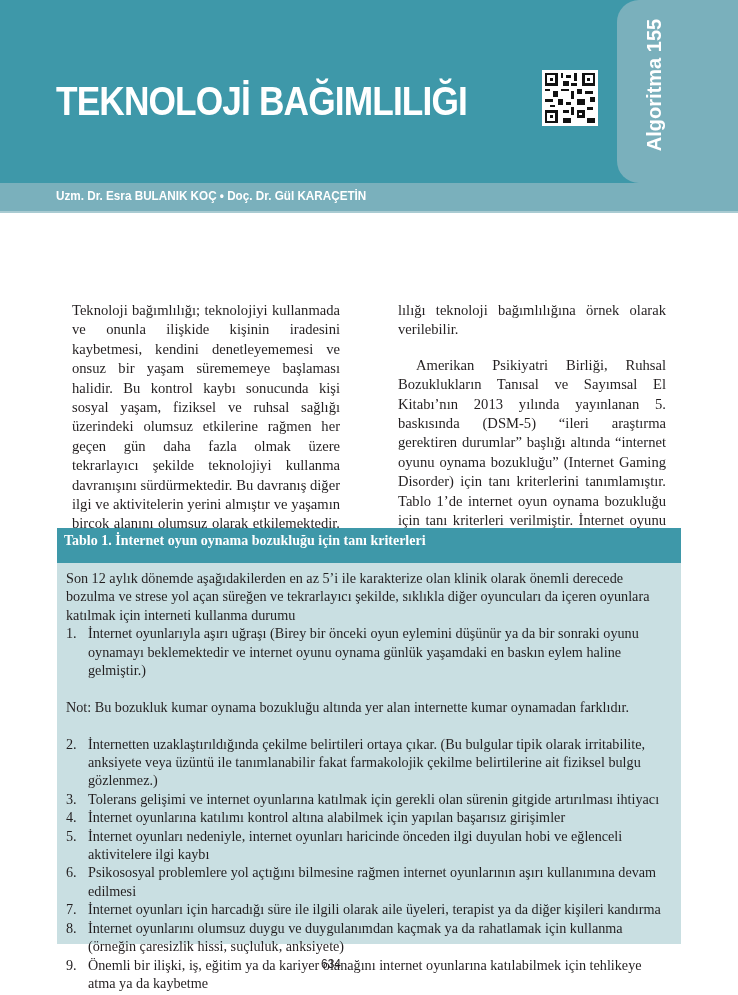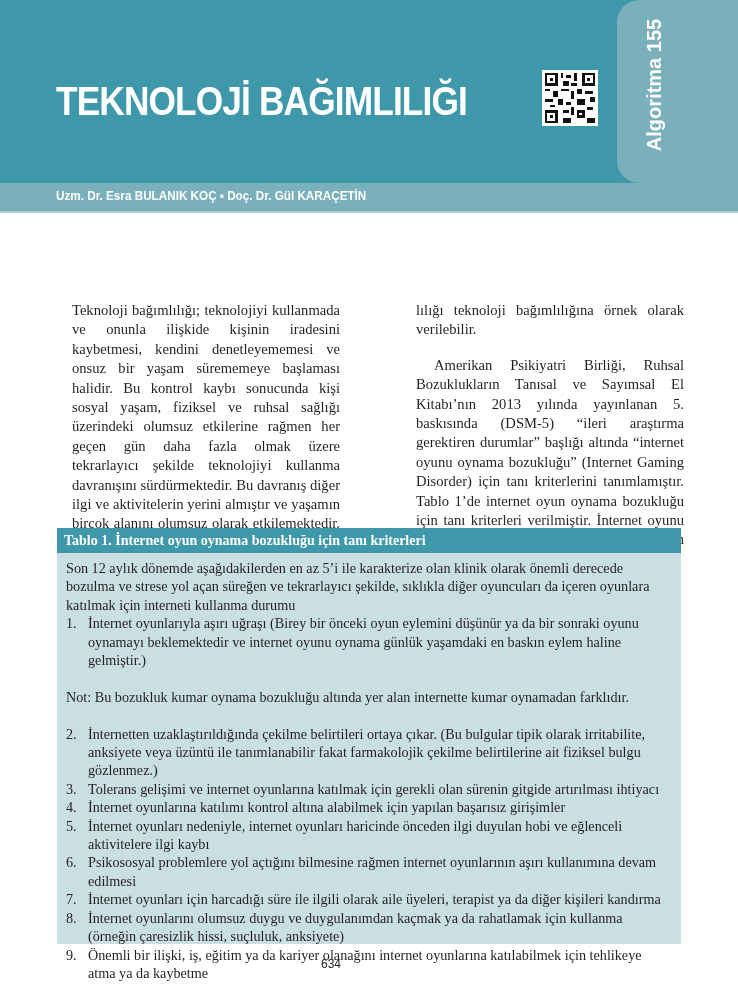--- a/index.html
+++ b/index.html
@@ -45,28 +45,28 @@
     font-weight: bold; font-size: 13px; color: #ffffff; white-space: nowrap;
     transform: scaleX(0.9); transform-origin: left center;
   }
   .col {
     position: absolute; top: 285px; width: 300px;
     font-size: 14.6px; line-height: 19.4px; text-align: justify;
     hyphens: manual;
   }
   .col p { margin: 16px; }
   .col-left { left: 56px; }
-  .col-right { left: 400px; }
+  .col-right { left: 382px; }
   .indent { text-indent: 18px; }
   .table-box {
     position: absolute; left: 57px; top: 528px; width: 624px; height: 416px;
     background: #c9dfe2;
   }
   .table-head {
-    height: 25px; background: #3e98a9; color: #ffffff;
+    height: 35px; background: #3e98a9; color: #ffffff;
     font-weight: bold; font-size: 14px; line-height: 25px;
     padding-left: 7px;
   }
   .table-body {
     padding: 6px 16px 0 9px; font-size: 14.2px; line-height: 18.4px;
   }
   .table-body p { margin: 0; }
   .crit { display: flex; }
   .crit .num { width: 22px; flex: none; }
   .crit .txt { flex: 1; }

